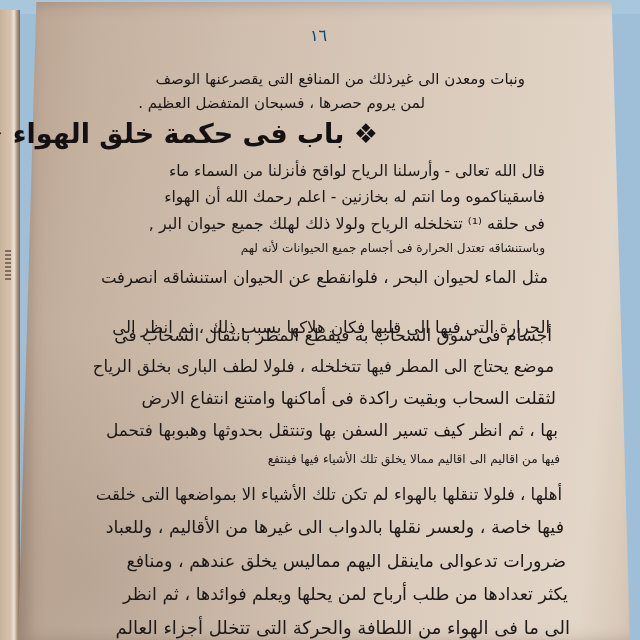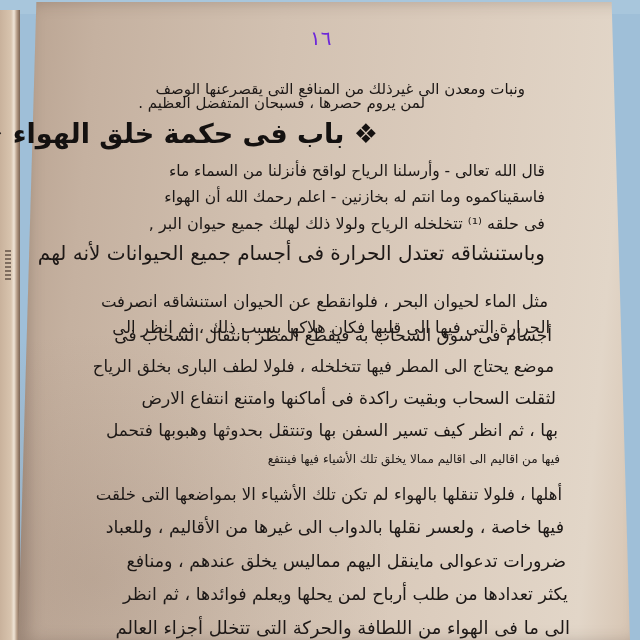--- a/index.html
+++ b/index.html
@@ -22,47 +22,47 @@
       position: absolute; left: 18px; top: 2px; width: 612px; height: 640px;
       background: linear-gradient(95deg, #b9a391 0%, #c5b1a0 12%, #d2c1b1 40%, #dccdbe 70%, #e2d6c8 92%, #d7c5b3 100%);
       clip-path: polygon(3% 0%, 97% 0%, 100% 100%, 0% 100%);
       box-shadow: inset 10px 0 16px rgba(60,40,30,0.25);
     }
     .page-shade {
       position: absolute; left: 18px; top: 330px; width: 380px; height: 310px;
       background: radial-gradient(ellipse at 20% 80%, rgba(120,95,80,0.18), rgba(0,0,0,0) 70%);
       pointer-events: none;
     }
-    .page-number { position: absolute; left: 310px; top: 26px; font-size: 20px; color: #6d28d9; direction: rtl; }
+    .page-number { position: absolute; left: 310px; top: 26px; font-size: 16px; color: #0c4a6e; direction: rtl; }
     .line { position: absolute; direction: rtl; white-space: nowrap; color: #1d1816; font-family: "DejaVu Sans", sans-serif; }
     .heading { font-size: 27px; font-weight: bold; color: #141110; }
   </style>
 </head>
 <body>
 
 <div class="bg-blue-top"></div>
 <div class="left-book">
   <div class="left-spine-text"></div>
 </div>
 
 <div class="page"></div>
 <div class="page-shade"></div>
 
 <div class="page-number">١٦</div>
 
-<div class="line" style="right:115px; top:70px; font-size:15px; width:400px;margin-top:10px;">ونبات ومعدن الى غيرذلك من المنافع التى يقصرعنها الوصف</div>
+<div class="line" style="right:115px; top:70px; font-size:15px; width:400px;">ونبات ومعدن الى غيرذلك من المنافع التى يقصرعنها الوصف</div>
 <div class="line" style="right:215px; top:94px; font-size:15px;">لمن يروم حصرها ، فسبحان المتفضل العظيم .</div>
 
 <div class="line heading" style="right:262px; top:118px;">❖ باب فى حكمة خلق الهواء ❖</div>
 
 <div class="line" style="right:95px; top:162px; font-size:15.5px;text-align:right;">قال الله تعالى - وأرسلنا الرياح لواقح فأنزلنا من السماء ماء</div>
 <div class="line" style="right:95px; top:188px; font-size:15.5px;">فاسقيناكموه وما انتم له بخازنين - اعلم رحمك الله أن الهواء</div>
 <div class="line" style="right:95px; top:214px; font-size:16px;">فى حلقه ⁽¹⁾ تتخلخله الرياح ولولا ذلك لهلك جميع حيوان البر ,</div>
-<div class="line" style="right:95px; top:241px; font-size:20px;">وباستنشاقه تعتدل الحرارة فى أجسام جميع الحيوانات لأنه لهم</div>
-<div class="line" style="right:92px; top:268px; font-size:16.5px;margin-top:24px;">مثل الماء لحيوان البحر ، فلوانقطع عن الحيوان استنشاقه انصرفت</div>
+<div class="line" style="right:95px; top:241px; font-size:12px;">وباستنشاقه تعتدل الحرارة فى أجسام جميع الحيوانات لأنه لهم</div>
+<div class="line" style="right:92px; top:268px; font-size:16.5px;">مثل الماء لحيوان البحر ، فلوانقطع عن الحيوان استنشاقه انصرفت</div>
 <div class="line" style="right:90px; top:296px; font-size:16.5px;margin-top:22px;">الحرارة التى فيها الى قلبها فكان هلاكها بسبب ذلك ، ثم انظر الى</div>
 <div class="line" style="right:88px; top:325px; font-size:17px;">أجسام فى سوق السحاب به فيقطع المطر بانتقال السحاب فى</div>
 <div class="line" style="right:86px; top:357px; font-size:16.5px;">موضع يحتاج الى المطر فيها تتخلخله ، فلولا لطف البارى بخلق الرياح</div>
 <div class="line" style="right:84px; top:388px; font-size:17px;">لثقلت السحاب وبقيت راكدة فى أماكنها وامتنع انتفاع الارض</div>
 <div class="line" style="right:82px; top:420px; font-size:17px;">بها ، ثم انظر كيف تسير السفن بها وتنتقل بحدوثها وهبوبها فتحمل</div>
 <div class="line" style="right:80px; top:452px; font-size:12px;">فيها من اقاليم الى اقاليم ممالا يخلق تلك الأشياء فيها فينتفع</div>
 <div class="line" style="right:78px; top:485px; font-size:16.5px;margin-left:20px;">أهلها ، فلولا تنقلها بالهواء لم تكن تلك الأشياء الا بمواضعها التى خلقت</div>
 <div class="line" style="right:76px; top:517px; font-size:17.5px;">فيها خاصة ، ولعسر نقلها بالدواب الى غيرها من الأقاليم ، وللعباد</div>
 <div class="line" style="right:74px; top:551px; font-size:17.5px;">ضرورات تدعوالى ماينقل اليهم ممالیس يخلق عندهم ، ومنافع</div>
 <div class="line" style="right:72px; top:584px; font-size:17.5px;">يكثر تعدادها من طلب أرباح لمن يحلها ويعلم فوائدها ، ثم انظر</div>

